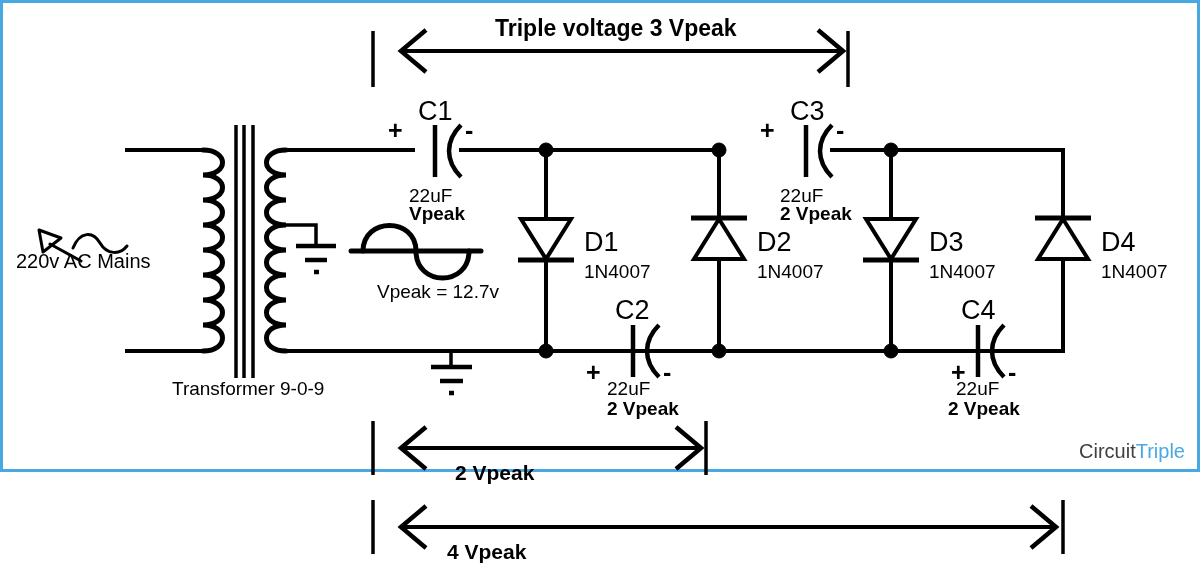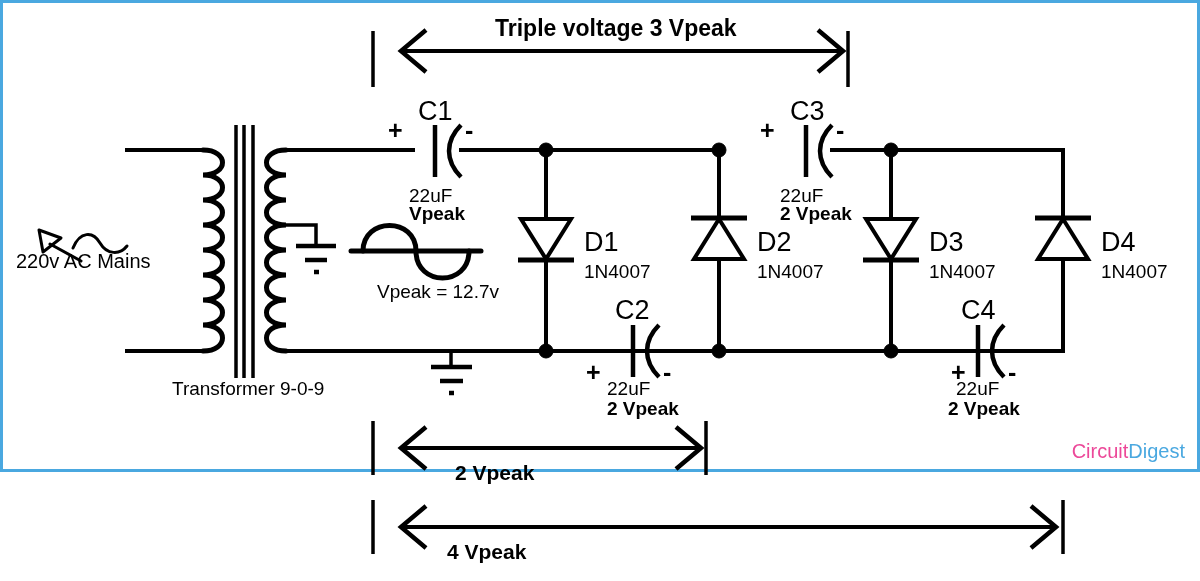--- a/index.html
+++ b/index.html
@@ -53,21 +53,21 @@
   .lbl-vpk{font-size:19px;}
 
   #logo{
     position:absolute;
     right:12px;bottom:6px;
     font-size:20px;
     letter-spacing:0px;
     white-space:nowrap;
     font-family:"Liberation Sans", sans-serif;
   }
-  #logo .c{color:#ec4899;}
+  #logo .c{color:#404040;}
   #logo .d{color:#4aa8e0;}
 </style>
 </head>
 <body>
 
 <div id="stage">
 
   <svg id="diagram" viewBox="0 0 1200 581">
 
     <g>
@@ -242,16 +242,16 @@
       <line class="tick" x1="1060" y1="497" x2="1060" y2="551"></line>
       <line class="arrowline" x1="398" y1="524" x2="1053" y2="524"></line>
       <polyline class="arrowhead" points="423,503 398,524 423,545"></polyline>
       <polyline class="arrowhead" points="1028,503 1053,524 1028,545"></polyline>
       <text class="lbl-meas" x="444" y="556">4  Vpeak</text>
     </g>
 
   </svg>
 
   <div id="logo">
-    <span class="c">Circuit</span><span class="d">Digest</span>
+    <span class="c">Circuit</span><span class="d">Triple</span>
   </div>
 
 </div>
 
 </body></html>

